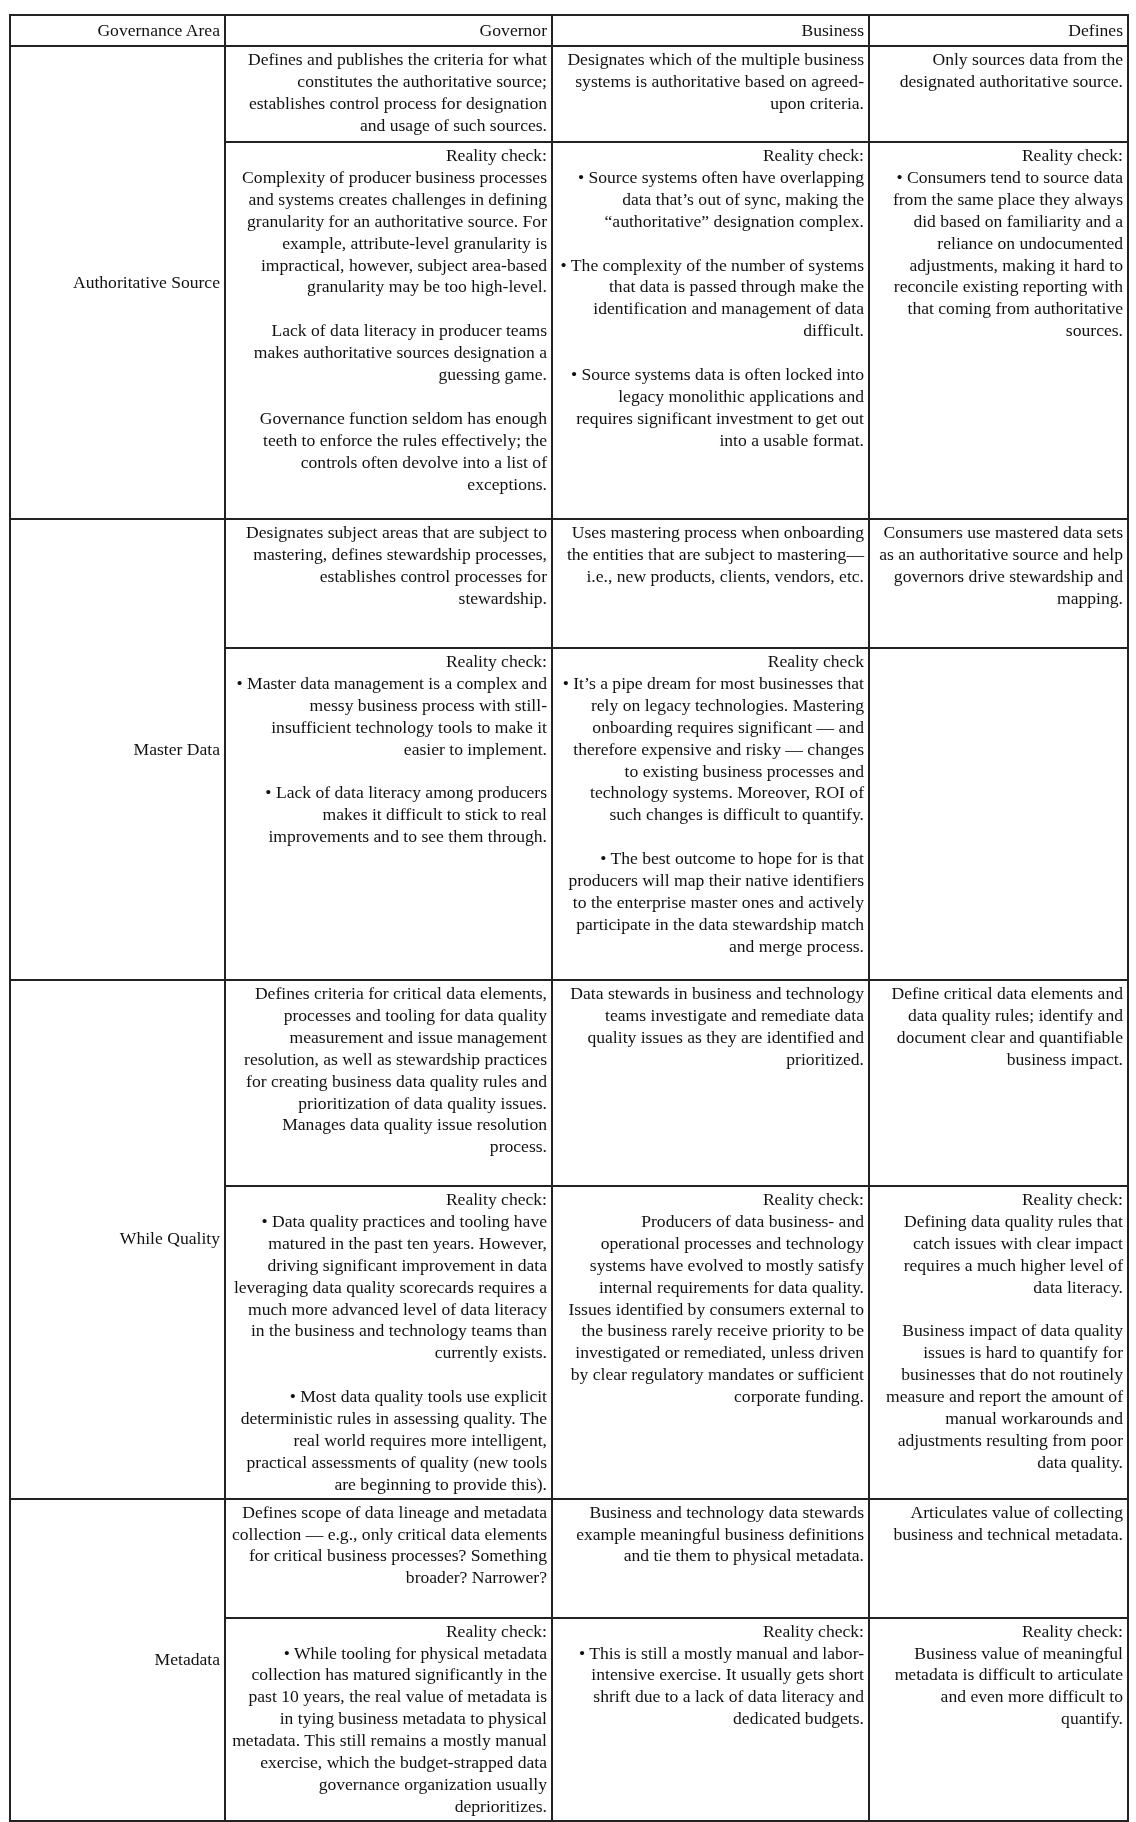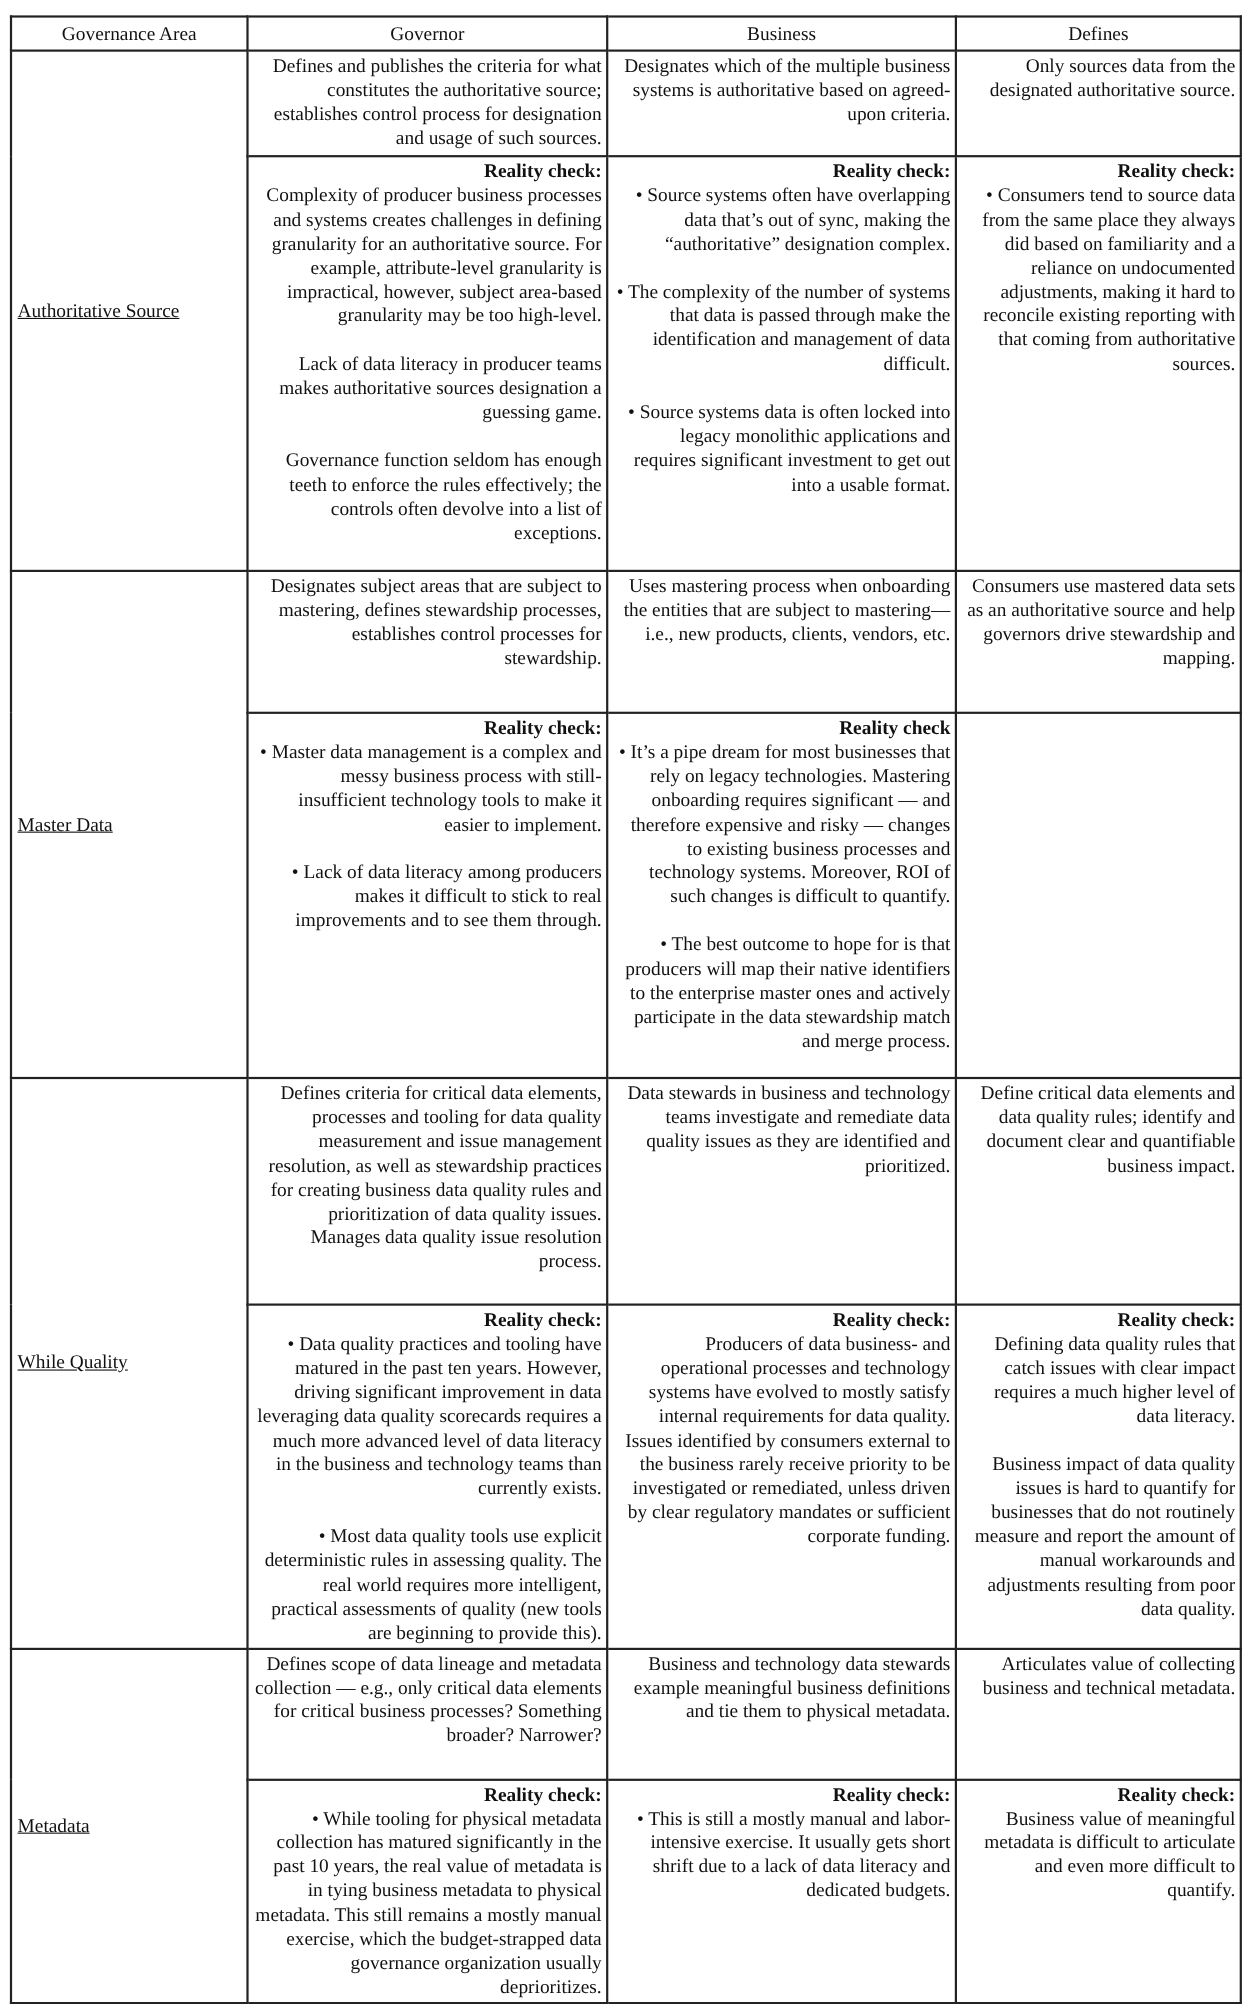--- a/index.html
+++ b/index.html
@@ -12,23 +12,23 @@
       font-family: "Liberation Serif", "DejaVu Serif", serif;
       font-size: 17.6px; line-height: 21.9px; color: #111;
     }
     .tbl td, .tbl th {
       border: 2px solid #222;
       vertical-align: top;
       padding: 2px 4px 2px 5px;
       font-weight: normal;
       text-align: right;
     }
-    .tbl th { text-align: center; vertical-align: middle; height: 29px; padding: 0 4px; }
-    .tbl td.area { text-align: left; vertical-align: middle; text-decoration: underline; }
-    .rc { font-weight: bold; display: block; }
+    .tbl th { vertical-align: middle; height: 29px; padding: 0 4px; }
+    .tbl td.area { text-align: right; vertical-align: middle; }
+    .rc { font-weight: normal; display: block; }
     .para { display: block; white-space: pre-line; }
     .gap { display: block; height: 21.9px; }
     col.c0 { width: 215px; }
     col.c1 { width: 327px; }
     col.c2 { width: 317px; }
     col.c3 { width: 259px; }
   </style>
 </head>
 <body>
 

